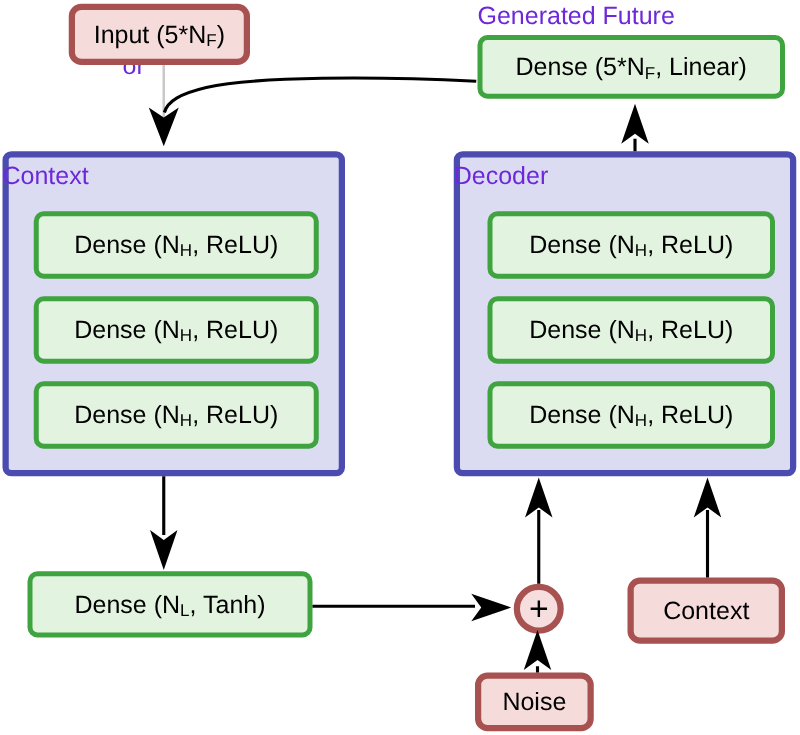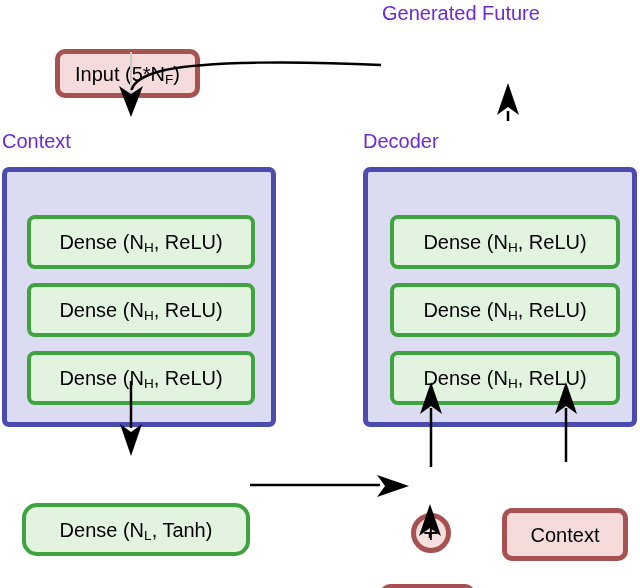--- a/index.html
+++ b/index.html
@@ -18,21 +18,20 @@
   .box {
     position: absolute;
     box-sizing: border-box;
     display: flex;
     align-items: center;
     justify-content: center;
     font-size: 20px;
     color: #000000;
     text-align: center;
     line-height: 1.1;
-    margin-top: 46px;
   }
   .red {
     background: #f6dbdb;
     border: 5px solid #a85151;
     border-radius: 10px;
   }
   .green {
     background: #e2f4df;
     border: 4px solid #3fa33f;
     border-radius: 8px;
@@ -77,20 +76,23 @@
 <div id="canvas">
 
   <div class="plain-label" style="left:382px; top:2px; width:246px;">Generated Future</div>
 
   <div class="plain-label" style="left:98px; top:42px; width:44px;">or</div>
 
   <div class="box red" style="left:55px; top:3px; width:145px; height:49px;">
     <span><span>Input (5*N</span><sub class="sb">F</sub><span>)</span></span>
   </div>
 
+  <div class="box green" style="left:382px; top:28px; width:246px; height:51px;">
+    <span><span>Dense (5*N</span><sub class="sb">F</sub><span>, Linear)</span></span>
+  </div>
 
   <div class="box blue" style="left:2px; top:121px; width:274px; height:260px;"></div>
   <div class="plain-label" style="left:2px; top:130px; width:274px;">Context</div>
   <div class="box green" style="left:27px; top:169px; width:228px; height:54px;">
     <span><span>Dense (N</span><sub class="sb">H</sub><span>, ReLU)</span></span>
   </div>
   <div class="box green" style="left:27px; top:237px; width:228px; height:54px;">
     <span><span>Dense (N</span><sub class="sb">H</sub><span>, ReLU)</span></span>
   </div>
   <div class="box green" style="left:27px; top:305px; width:228px; height:54px;">
@@ -102,21 +104,21 @@
   <div class="box green" style="left:390px; top:169px; width:230px; height:54px;">
     <span><span>Dense (N</span><sub class="sb">H</sub><span>, ReLU)</span></span>
   </div>
   <div class="box green" style="left:390px; top:237px; width:230px; height:54px;">
     <span><span>Dense (N</span><sub class="sb">H</sub><span>, ReLU)</span></span>
   </div>
   <div class="box green" style="left:390px; top:305px; width:230px; height:54px;">
     <span><span>Dense (N</span><sub class="sb">H</sub><span>, ReLU)</span></span>
   </div>
 
-  <div class="box green" style="left:22px; top:457px; width:228px; height:53px;border-radius:15px;">
+  <div class="box green" style="left:22px; top:457px; width:228px; height:53px;">
     <span><span>Dense (N</span><sub class="sb">L</sub><span>, Tanh)</span></span>
   </div>
 
   <div class="box circle" style="left:411px; top:467px; width:40px; height:40px;">
     <span>+</span>
   </div>
 
   <div class="box red" style="left:502px; top:462px; width:126px; height:53px;">
     <span>Context</span>
   </div>

